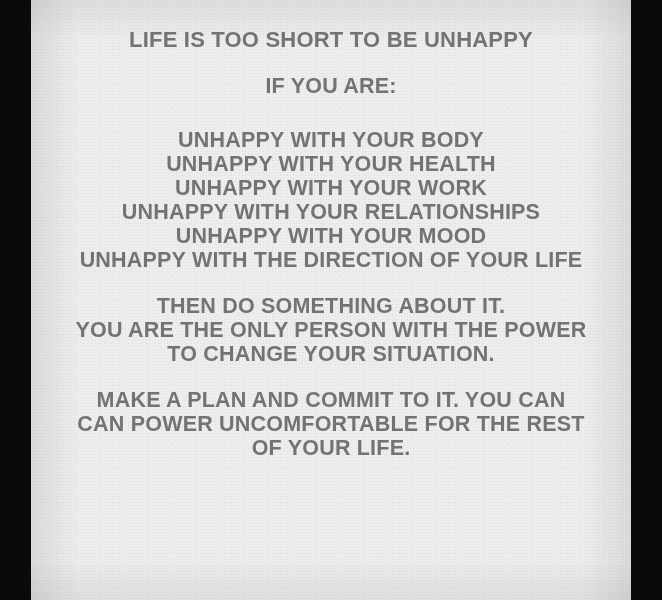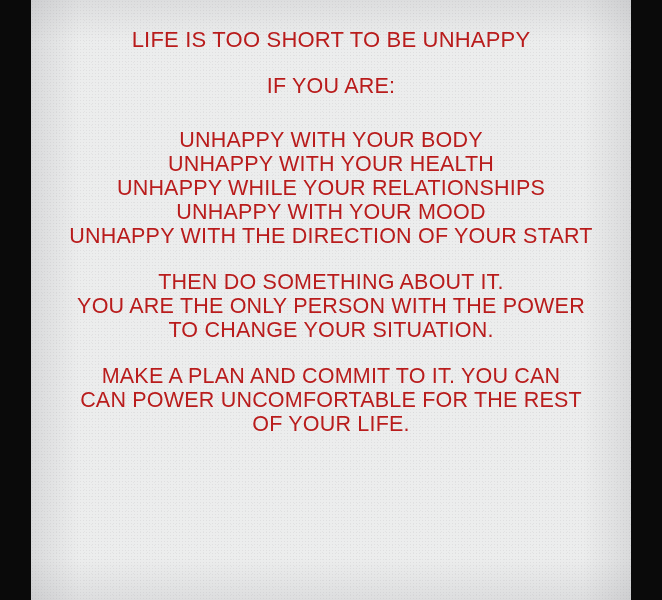--- a/index.html
+++ b/index.html
@@ -52,22 +52,22 @@
     background:
       linear-gradient(to right, rgba(150,150,155,.22), rgba(0,0,0,0) 8%, rgba(0,0,0,0) 92%, rgba(150,150,155,.22)),
       linear-gradient(to bottom, rgba(150,150,155,.18), rgba(0,0,0,0) 7%, rgba(0,0,0,0) 93%, rgba(160,160,165,.20));
   }
 
   .text-body {
     position: relative;
     z-index: 2;
     padding: 28px 14px 0 14px;
     text-align: center;
-    color: #b91c1c;
-    font-weight: normal;
+    color: #737373;
+    font-weight: bold;
     font-size: 21.5px;
     line-height: 24px;
     letter-spacing: .2px;
   }
 
   .stanza {
     margin: 0 0 22px 0;
   }
   .stanza.tight { margin-bottom: 34px; }
   .line {
@@ -91,23 +91,24 @@
 
       <div class="stanza">
         <span class="line">IF YOU ARE:</span>
       </div>
 
       <div class="spacer-sm"></div>
 
       <div class="stanza">
         <span class="line">UNHAPPY WITH YOUR BODY</span>
         <span class="line">UNHAPPY WITH YOUR HEALTH</span>
-        <span class="line">UNHAPPY WHILE YOUR RELATIONSHIPS</span>
+        <span class="line">UNHAPPY WITH YOUR WORK</span>
+        <span class="line">UNHAPPY WITH YOUR RELATIONSHIPS</span>
         <span class="line">UNHAPPY WITH YOUR MOOD</span>
-        <span class="line">UNHAPPY WITH THE DIRECTION OF YOUR START</span>
+        <span class="line">UNHAPPY WITH THE DIRECTION OF YOUR LIFE</span>
       </div>
 
       <div class="stanza">
         <span class="line">THEN DO SOMETHING ABOUT IT.</span>
         <span class="line">YOU ARE THE ONLY PERSON WITH THE POWER</span>
         <span class="line">TO CHANGE YOUR SITUATION.</span>
       </div>
 
 
       <div class="stanza tight">

